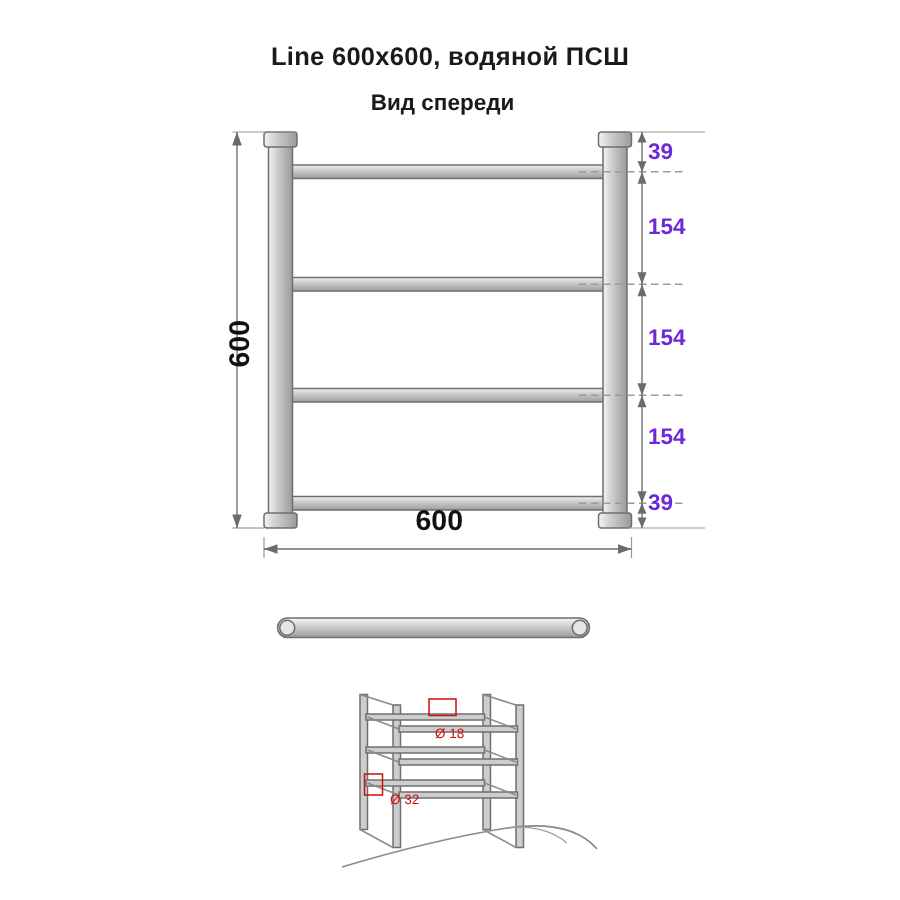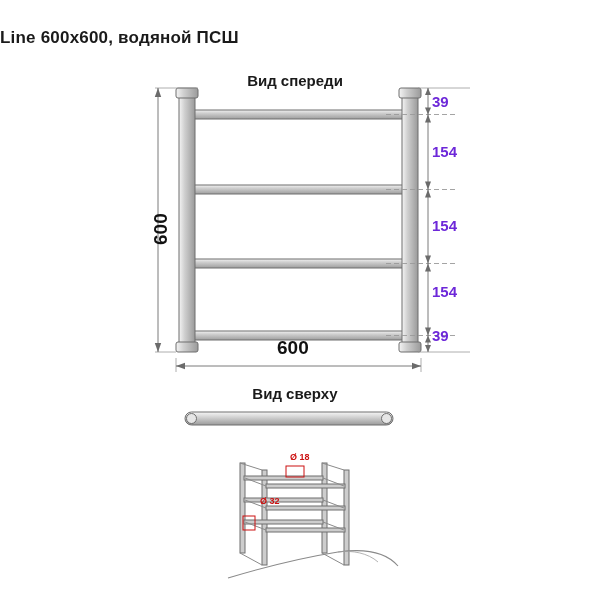--- a/index.html
+++ b/index.html
@@ -17,27 +17,28 @@
   }
   .stage {
     position: absolute;
     inset: 0;
   }
   .title {
     position: absolute;
     top: 28px;
     left: 0;
     width: 600px;
+    text-align: center;
     font-size: 17px;
     font-weight: bold;
     letter-spacing: 0.2px;
   }
   .subtitle-front {
     position: absolute;
-    top: 72px;
+    top: 60px;
     left: 175px;
     width: 240px;
     text-align: center;
     font-size: 15px;
     font-weight: bold;
   }
   .subtitle-top {
     position: absolute;
     top: 385px;
     left: 175px;
@@ -70,33 +71,33 @@
   }
   .dim-600-h {
     position: absolute;
     font-size: 19px;
     font-weight: bold;
     color: #111;
   }
   .red-label {
     position: absolute;
     font-size: 9px;
-    font-weight: bold;
+    font-weight: normal;
     color: #cc1111;
     white-space: nowrap;
+    margin-top: 32px;
   }
 </style>
 </head>
 <body>
 
 <div class="stage">
 
   <div class="title">Line 600x600, водяной ПСШ</div>
   <div class="subtitle-front">Вид спереди</div>
-  <div class="subtitle-top">Вид сверху</div>
 
   <svg class="draw" viewBox="0 0 600 600">
 
     <defs>
       <linearGradient id="barGrad" x1="0" y1="0" x2="0" y2="1">
         <stop offset="0%" stop-color="#f2f2f2"></stop>
         <stop offset="35%" stop-color="#cfcfcf"></stop>
         <stop offset="100%" stop-color="#9e9e9e"></stop>
       </linearGradient>
       <linearGradient id="postGrad" x1="0" y1="0" x2="1" y2="0">

